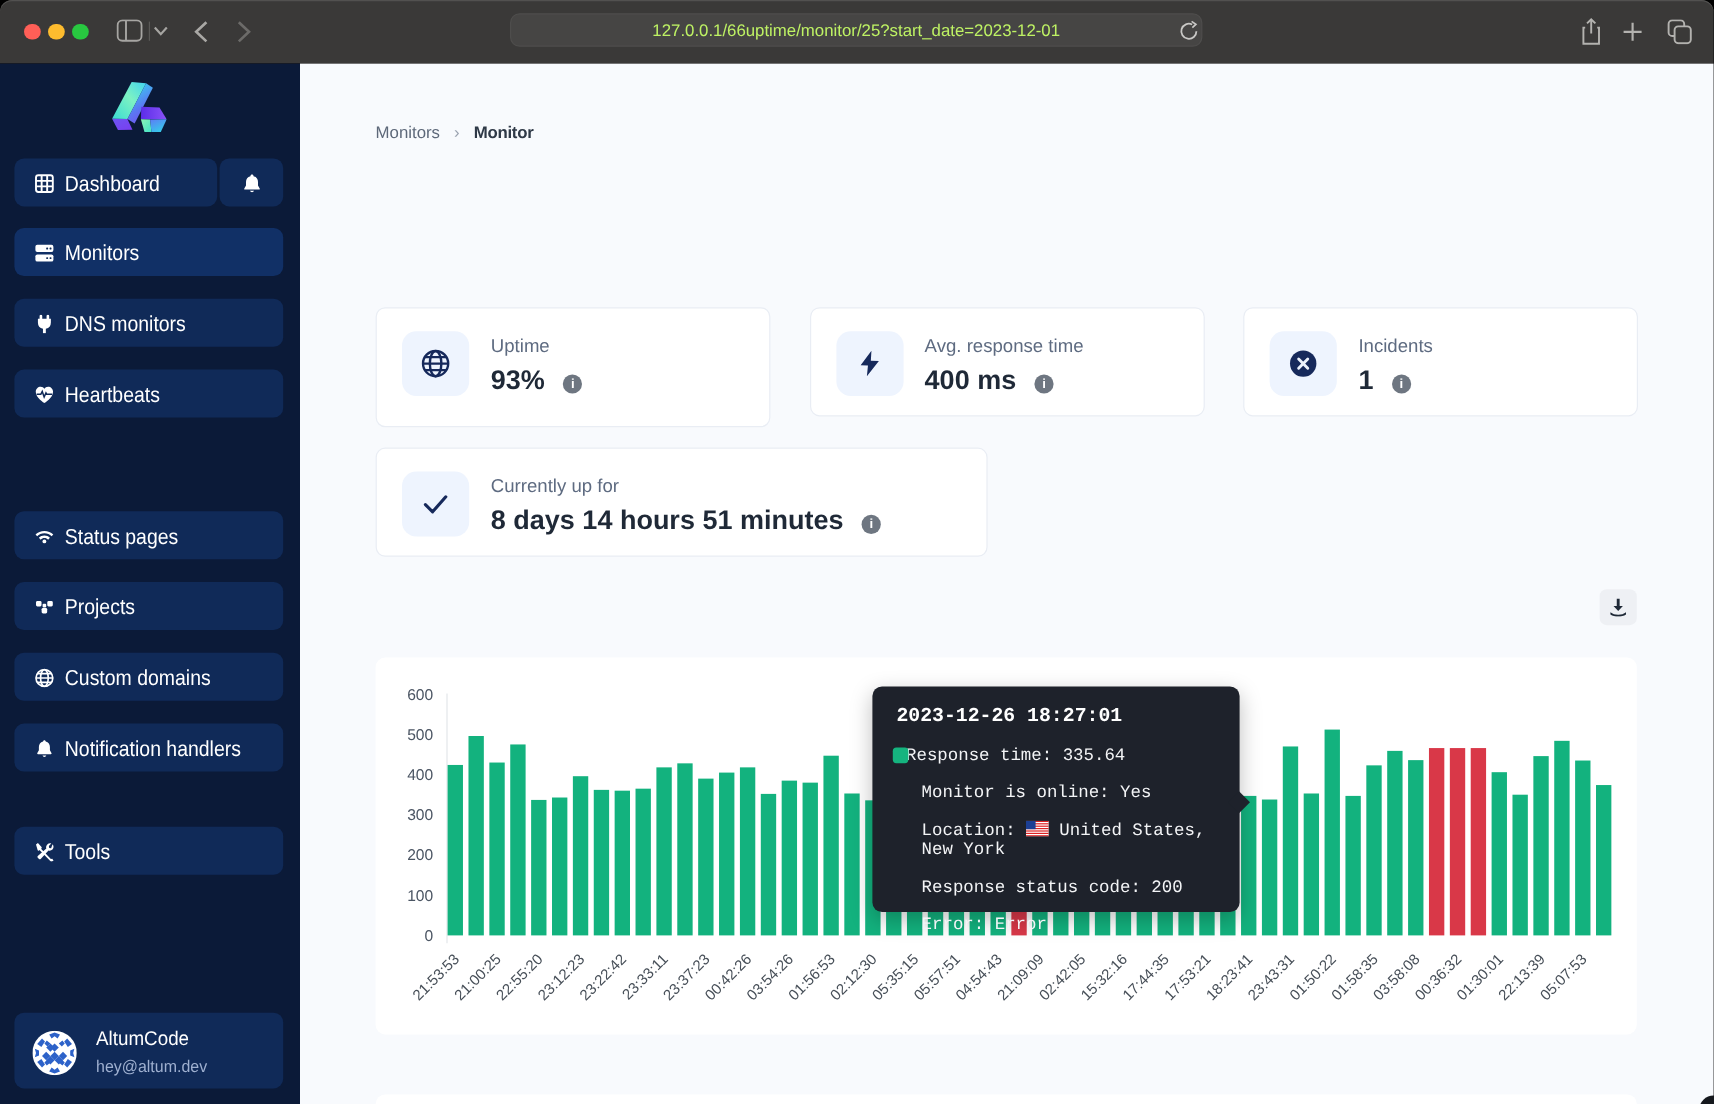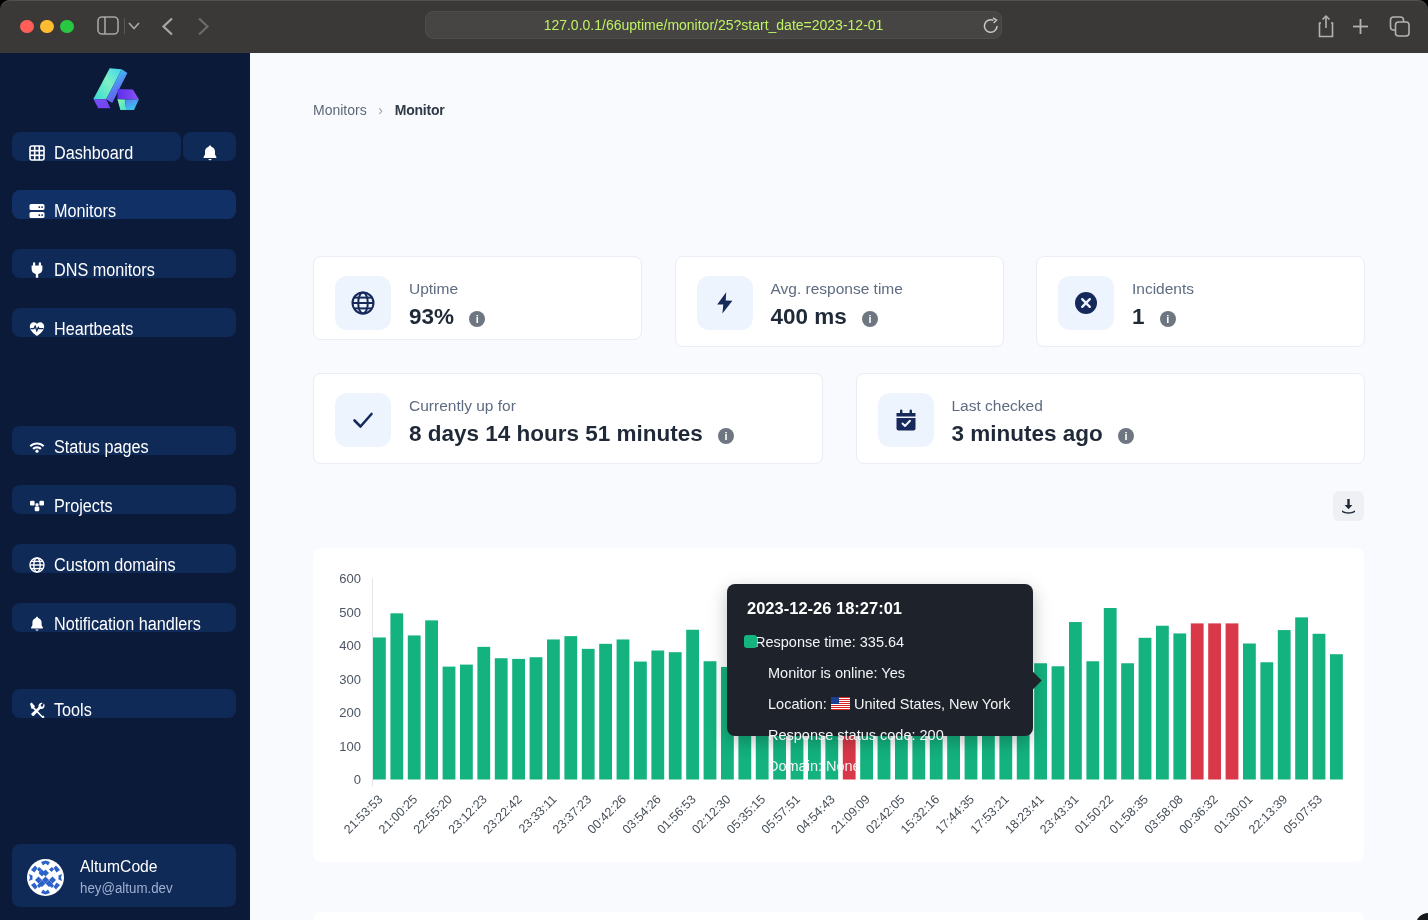--- a/index.html
+++ b/index.html
@@ -6,40 +6,40 @@
 html,body { width:1428px; height:920px; overflow:hidden; font-family:"Liberation Sans", sans-serif; background:#000; }
 
 
 #chrome { position:absolute; left:0; top:0; width:1428px; height:53px; background:#3a3938; border-radius:10px 10px 0 0; box-shadow:inset 0 1px 0 #525150; }
 .tl { position:absolute; top:19.5px; width:13.5px; height:13.5px; border-radius:50%; }
 #urlbar { position:absolute; left:425px; top:11px; width:577px; height:28px; background:#464544; border:1px solid #4e4d4c; border-radius:8px; color:#bef264; font-size:14px; line-height:26px; text-align:center; }
 .cicon { position:absolute; top:0; color:#a6a5a2; }
 
 
 #sidebar { position:absolute; left:0; top:53px; width:250px; height:867px; background:#0b1a38; }
-.mi { position:absolute; left:12px; width:224px; height:29px; background:#102a58; border-radius:8px; color:#fff; font-size:18px; line-height:42px; }
+.mi { position:absolute; left:12px; width:224px; height:40px; background:#102a58; border-radius:8px; color:#fff; font-size:18px; line-height:42px; }
 .mi .ic { position:absolute; left:17px; top:13px; width:16px; height:16px; }
 .mi .lb { position:absolute; left:42px; transform:scaleX(0.9); transform-origin:0 50%; }
 #usercard { position:absolute; left:12px; top:791px; width:224px; height:63px; background:#102a58; border-radius:8px; color:#fff; }
 
 
 #main { position:absolute; left:250px; top:53px; width:1178px; height:867px; background:#f8fafd; }
 #crumbs { position:absolute; left:63px; top:49px; font-size:14px; color:#5d6879; }
 #crumbs b { color:#2f3947; font-weight:700; letter-spacing:-0.2px; }
 #headcard { position:absolute; left:63px; top:82px; width:1051px; height:97px; background:#0b1a38; border-radius:10px; }
 .card { position:absolute; background:#fff; border:1px solid #e9edf4; border-radius:8px; }
 .tile { position:absolute; left:21px; top:19px; width:56px; height:54px; background:#eef4fe; border-radius:12px; }
 .tile svg { position:absolute; left:16px; top:15px; }
 .slabel { position:absolute; left:95px; top:23px; font-size:15.5px; color:#5e6b81; }
 .sval { position:absolute; left:95px; top:47px; font-size:22.5px; font-weight:700; color:#1f2937; }
 .info { display:inline-block; width:16px; height:16px; border-radius:50%; background:#6e7681; color:#fff; font-size:11px; font-weight:700; text-align:center; line-height:16px; vertical-align:1px; margin-left:9px; font-style:normal;}
 .btn { position:absolute; background:#eef0f4; border-radius:6px; }
 
 
-#tip { position:absolute; left:414px; top:36px; width:306px; height:152px; background:#1e222b; border-radius:8px; color:#f3f4f6; box-shadow:0 6px 18px rgba(0,0,0,.25); }
+#tip { position:absolute; left:414px; top:24px; width:306px; height:188px; background:#1e222b; border-radius:8px; color:#f3f4f6; box-shadow:0 6px 18px rgba(0,0,0,.25);font-family:Liberation Mono, monospace; }
 #tip .arrow { position:absolute; right:-6px; top:90px; width:13px; height:13px; background:#1e222b; transform:rotate(45deg); }
 #tip h3 { font-size:16.5px; font-weight:700; color:#fff; padding:15px 0 0 20px; }
 #tip .row { font-size:14.5px; padding-left:41px; margin-top:15px; position:relative; }
 #tip h3 + .row { margin-top:16px !important;padding-left:28px; }
 #tip .sw { position:absolute; left:17px; top:1px; width:13px; height:13px; background:#15b47f; border-radius:3px; }
 .flag { display:inline-block; width:19px; height:13px; vertical-align:-1px; }
 </style>
 </head>
 <body>
 
@@ -239,21 +239,21 @@
     </svg>
     <div style="position:absolute; left:68px; top:13px; font-size:16.5px; transform:scaleX(0.95); transform-origin:0 0;">AltumCode</div>
     <div style="position:absolute; left:68px; top:36px; font-size:14px; color:#9fb0d0; transform:scaleX(0.95); transform-origin:0 0;">hey@altum.dev</div>
   </div>
 </div>
 
 <div id="main">
   <div id="crumbs">Monitors&nbsp;&nbsp; <span style="color:#9aa2af;">›</span> &nbsp;&nbsp;<b>Monitor</b></div>
 
 
-  <div class="card" style="left:63px; top:203px; width:329px; height:84px;">
+  <div class="card" style="left:63px; top:203px; width:329px; height:100px;">
     <div class="tile">
         <svg width="24" height="24" viewBox="0 0 24 24" fill="none" stroke="#16295b" stroke-width="2">
           <circle cx="12" cy="12" r="10.5"></circle>
           <ellipse cx="12" cy="12" rx="4.8" ry="10.5"></ellipse>
           <line x1="1.5" y1="12" x2="22.5" y2="12"></line>
           <line x1="2.9" y1="6.6" x2="21.1" y2="6.6"></line>
           <line x1="2.9" y1="17.4" x2="21.1" y2="17.4"></line>
         </svg>
       </div>
     <div class="slabel">Uptime</div>
@@ -280,33 +280,20 @@
   </div>
 
   <div class="card" style="left:63px; top:320px; width:510px; height:91px;">
     <div class="tile">
         <svg width="24" height="24" viewBox="0 0 24 24" fill="none" stroke="#16295b" stroke-width="2.6" stroke-linecap="round" stroke-linejoin="round">
           <path d="M3.5 12.5 L9.5 18.5 L20.5 6"></path>
         </svg>
       </div>
     <div class="slabel">Currently up for</div>
     <div class="sval">8 days 14 hours 51 minutes <i class="info">i</i></div>
-  </div>
-  <div class="card" style="left:605.5px; top:320px; width:509px; height:91px;">
-    <div class="tile">
-        <svg width="24" height="24" viewBox="0 0 24 24" fill="#16295b">
-          <rect x="6" y="1.5" width="2.4" height="5" rx="1.2"></rect>
-          <rect x="15.6" y="1.5" width="2.4" height="5" rx="1.2"></rect>
-          <path d="M2.5 5 L21.5 5 L21.5 8.5 L2.5 8.5 Z"></path>
-          <path d="M2.5 10 L21.5 10 L21.5 20.5 A2 2 0 0 1 19.5 22.5 L4.5 22.5 A2 2 0 0 1 2.5 20.5 Z"></path>
-          <path d="M8.5 15.5 L11 18 L16 12.8" fill="none" stroke="#ecf2fc" stroke-width="2" stroke-linecap="round" stroke-linejoin="round"></path>
-        </svg>
-      </div>
-    <div class="slabel">Last checked</div>
-    <div class="sval">3 minutes ago <i class="info">i</i></div>
   </div>
 
   <div class="btn" style="left:1083px; top:438px; width:31px; height:30px;">
     <svg style="position:absolute; left:8px; top:7px;" width="15" height="16" viewBox="0 0 15 16" fill="#1f2937">
         <path d="M6.3 1 L8.7 1 L8.7 7 L11.4 7 L7.5 11.2 L3.6 7 L6.3 7 Z"></path>
         <path d="M1 12.2 C2.8 13.6 4.9 14.3 7.5 14.3 C10.1 14.3 12.2 13.6 14 12.2 L14 14 C12.2 15.1 10.1 15.7 7.5 15.7 C4.9 15.7 2.8 15.1 1 14 Z"></path>
       </svg>
   </div>
 
   <div class="card" style="left:63px; top:495px; width:1051px; height:314px; border:none;">
@@ -416,19 +403,19 @@
               <rect y="2" width="19" height="1"></rect>
               <rect y="4" width="19" height="1"></rect>
               <rect y="6" width="19" height="1"></rect>
               <rect y="8" width="19" height="1"></rect>
               <rect y="10" width="19" height="1"></rect>
               <rect y="12" width="19" height="1"></rect>
             </g>
             <rect width="8" height="7" fill="#1c3f94"></rect>
           </svg> United States, New York</div>
       <div class="row">Response status code: 200</div>
-      <div class="row">Domain: None</div>
+      <div class="row">Error: Error</div>
     </div>
   </div>
 
   <div class="card" style="left:63px; top:859px; width:1051px; height:60px; border:none;"></div>
   <div style="position:absolute; left:1166px; top:860px; width:24px; height:24px; border-radius:50%; background:#15181d;"></div>
 </div>
 
 </body></html>

